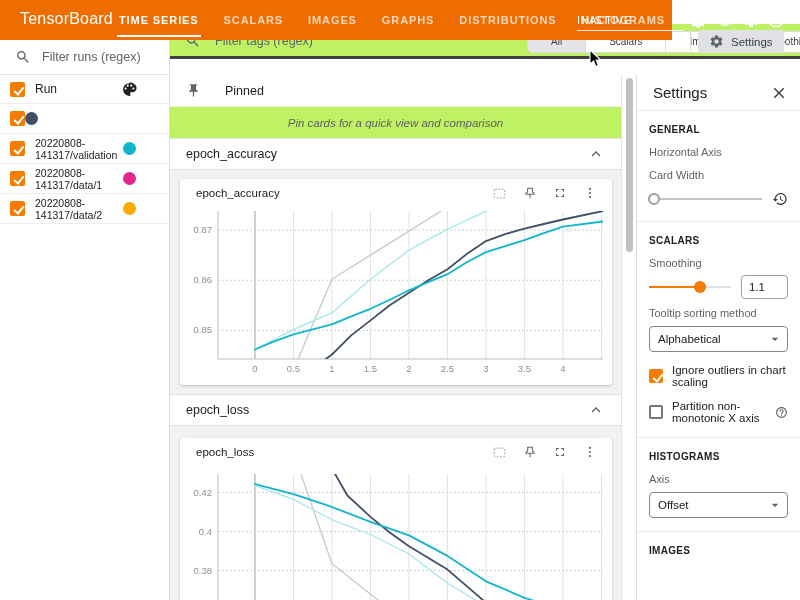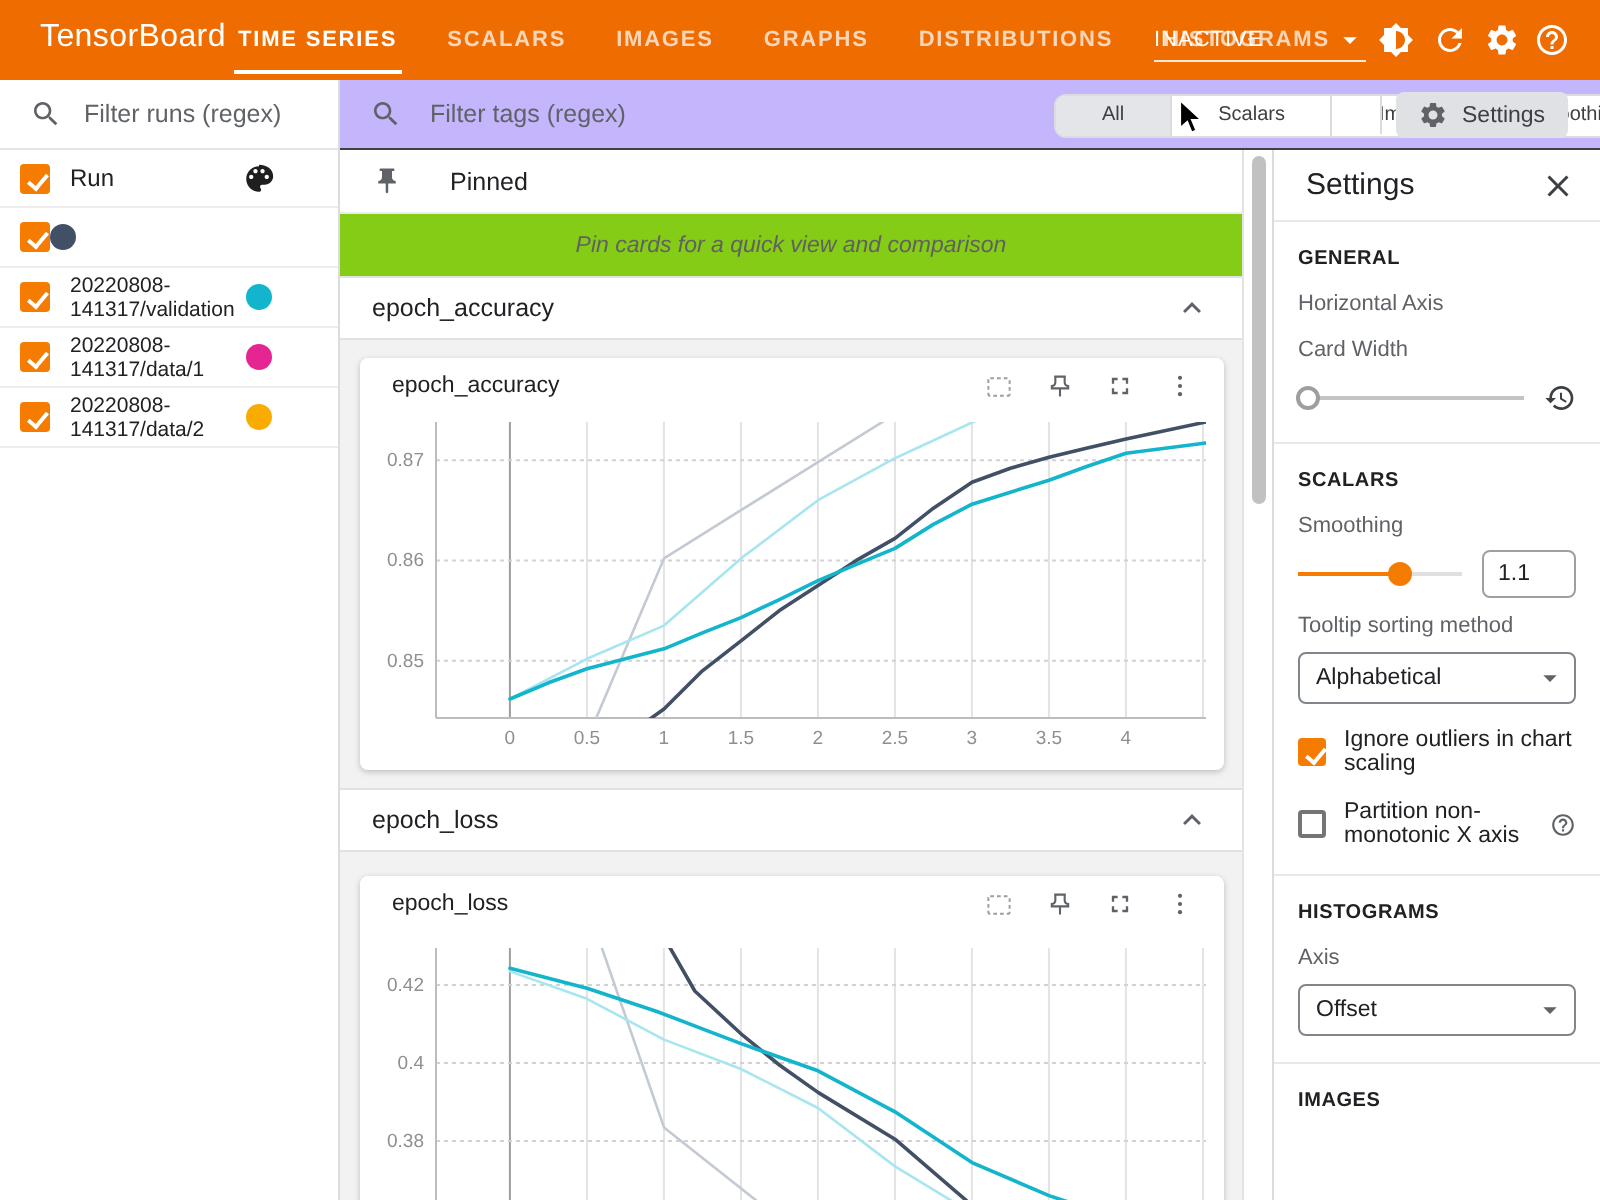--- a/index.html
+++ b/index.html
@@ -1,20 +1,20 @@
 <!DOCTYPE html>
 <html><head>
 <meta charset="utf-8">
 <style>
   html,body{margin:0;padding:0}
   body{width:800px;height:600px;overflow:hidden;font-family:"Liberation Sans",sans-serif;background:#fff;position:relative}
   .app{position:absolute;left:0;top:0;width:800px;height:600px;overflow:hidden}
   svg{display:block}
   
-  .hdr{position:absolute;left:0;top:0;width:800px;height:40px;background:#ee6c00;z-index:5}
+  .hdr{position:absolute;left:0;top:0;width:672px;height:40px;background:#ee6c00;z-index:5}
   .logo{position:absolute;left:20px;top:10px;color:#fff;font-size:16px;font-weight:500;letter-spacing:.2px}
   .tabs{position:absolute;left:119px;top:0;height:40px;display:flex;gap:25px;align-items:stretch}
   .tab{position:relative;color:rgba(255,255,255,.72);font-size:11px;font-weight:700;letter-spacing:.9px;line-height:40px;white-space:nowrap}
   .tab.active{color:#fff}
   .tab.active::after{content:"";position:absolute;left:-2px;right:-2px;bottom:3px;height:2px;background:#fff}
   .status{position:absolute;left:577px;top:9px;width:106px;height:21px;border-bottom:1.5px solid rgba(255,255,255,.85);display:flex;align-items:center;justify-content:space-between;color:#fff;font-size:11px;font-weight:400;letter-spacing:.5px}
   .hicon{position:absolute;top:11px;width:18px;height:18px;color:#fff}
   
   .sidebar{position:absolute;left:0;top:40px;width:170px;height:560px;background:#fff;border-right:1px solid #dcdcdc;box-sizing:border-box}
   .sfilter{height:34px;border-bottom:1px solid #e4e4e4;display:flex;align-items:center;padding-left:15px;gap:9px;color:#5f6368}
@@ -25,34 +25,34 @@
   .rrow.run{height:29px}
   .rlabel{margin-left:10px;flex:1;font-size:12px;color:#202124}
   .rlabel.small{font-size:10.5px;line-height:12px;width:72px;word-break:break-word}
   .dot{width:13px;height:13px;border-radius:50%;margin-right:23px;flex:none}
   .palette{margin-right:21px;color:#1f1f1f}
   
   .cb{width:15px;height:15px;border-radius:2px;box-sizing:border-box;border:2px solid #757575;background:#fff;position:relative;flex:none}
   .cb.checked{background:#f57c00;border-color:#f57c00}
   .cb.checked::after{content:"";position:absolute;left:4px;top:1px;width:4px;height:8px;border:solid #fff;border-width:0 2px 2px 0;transform:rotate(40deg)}
   
-  .toolbar{position:absolute;left:170px;top:40px;width:630px;height:35px;background:#c4b5fd;border-bottom:1px solid #404040;box-sizing:border-box;z-index:4}
+  .toolbar{position:absolute;left:170px;top:24px;width:630px;height:35px;background:#bef264;border-bottom:3px solid #404040;box-sizing:border-box;z-index:4}
   .tfilter{position:absolute;left:15px;top:0;height:34px;display:flex;align-items:center;gap:12px;color:#5f6368}
   .tfilter input{border:0;outline:none;width:200px;font-family:"Liberation Sans",sans-serif;font-size:12.5px;color:#202124;background:transparent}
   .tfilter input::placeholder{color:#5f6368}
   .chips{position:absolute;left:357px;top:7px;height:20px;display:flex;border:1px solid #dadce0;border-radius:6px;overflow:hidden;background:#fff}
   .chip{padding:0 23px;font-size:10px;line-height:20px;color:#3c4043;border-right:1px solid #dadce0;white-space:nowrap}
   .chip:last-child{border-right:0}
   .chip.selected{background:#e4e5e8}
   .vdiv{position:absolute;left:520px;top:7px;width:1px;height:20px;background:#dadce0}
   .settings-btn{position:absolute;left:528px;top:6px;height:23px;background:#dfe1e5;border-radius:4px;display:flex;align-items:center;gap:7px;padding:0 11px;font-size:11.5px;font-weight:500;color:#3c4043}
   
   .maincol{position:absolute;left:170px;top:75px;width:452px;height:525px;display:flex;flex-direction:column;border-right:1px solid #e3e3e3;box-sizing:border-box}
   .pinned-row{height:31px;background:#fff;border-bottom:1px solid #ececec;display:flex;align-items:center;padding-left:16px;gap:24px;color:#202124;font-size:12.5px;font-weight:500;flex:none}
-  .notice{height:31px;background:#84cc16;border-bottom:1px solid #e2e2e2;display:flex;align-items:center;justify-content:center;font-style:italic;font-size:11.5px;color:#616161;flex:none}
+  .notice{height:31px;background:#bef264;border-bottom:1px solid #e2e2e2;display:flex;align-items:center;justify-content:center;font-style:italic;font-size:11.5px;color:#616161;flex:none}
   .section-row{height:30px;background:#fff;border-bottom:1px solid #e2e2e2;display:flex;align-items:center;padding:0 16px;font-size:12.5px;font-weight:500;color:#202124;flex:none}
   .section-row .chev{margin-left:auto;color:#5f6368}
   .canvas{background:#f2f2f2;flex:none}
   .canvas.grow{flex:1}
   .card{width:432px;margin-left:10px;background:#fff;border-radius:4px;box-shadow:0 1px 3px rgba(0,0,0,.22);overflow:hidden}
   .card-head{height:28px;display:flex;align-items:center;padding:0 15px 0 16px}
   .card-title{font-size:11.5px;color:#202124}
   .card-icons{margin-left:auto;display:flex;gap:16px;align-items:center;color:#5f6368}
   .chart{font-family:"Liberation Sans",sans-serif}
   

